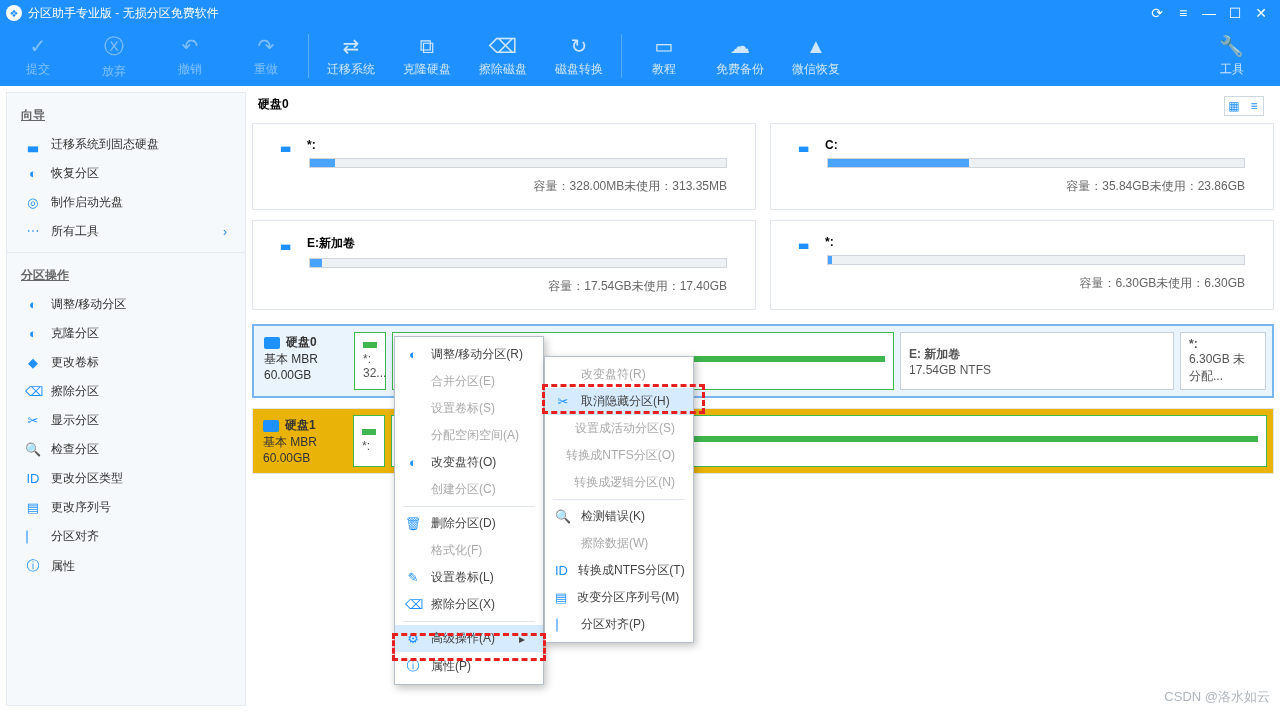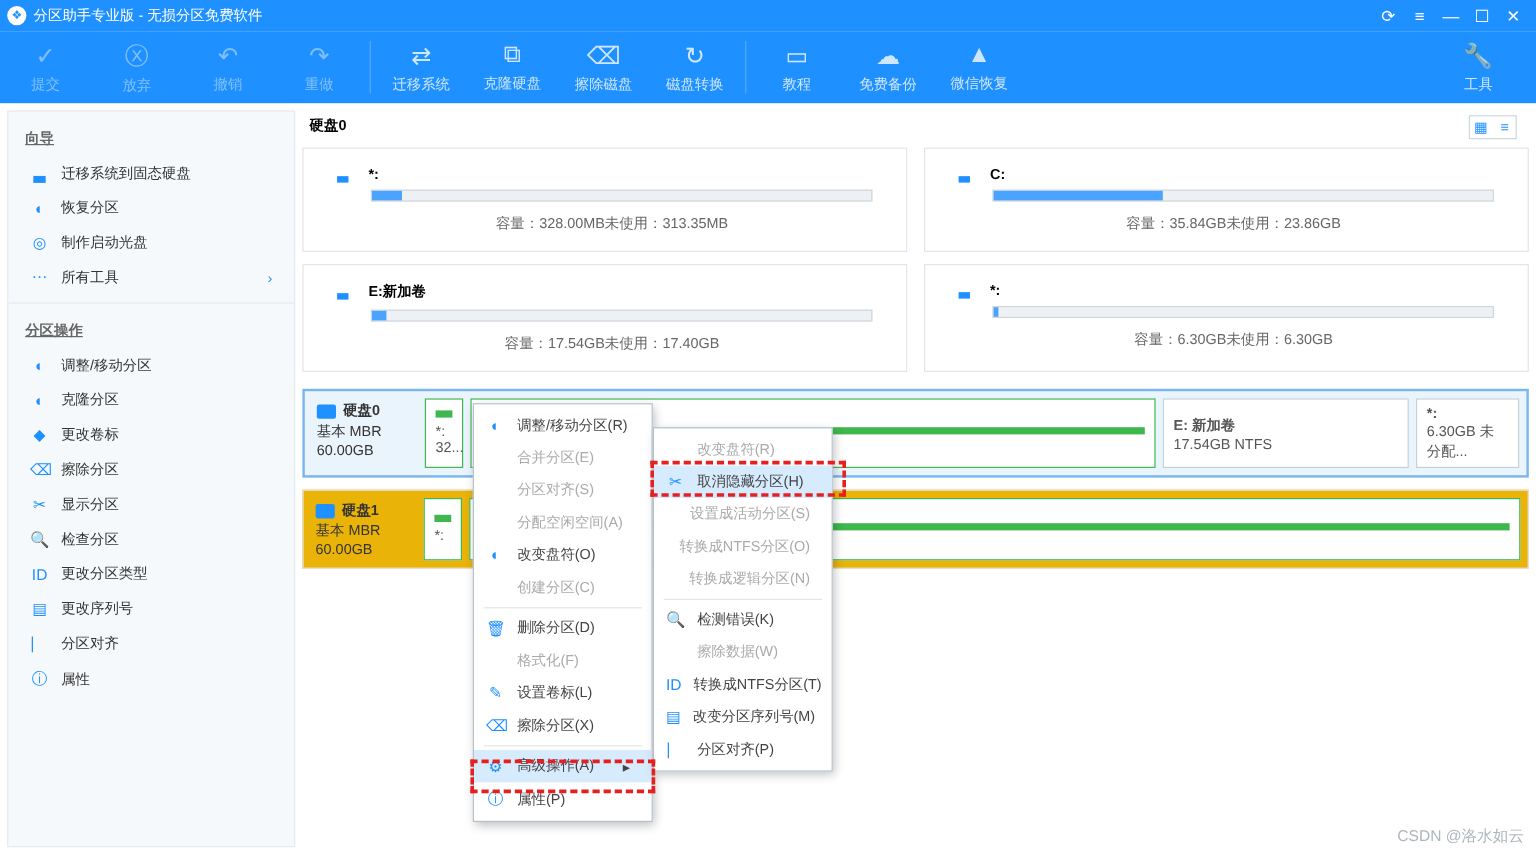--- a/index.html
+++ b/index.html
@@ -26,21 +26,21 @@
 .sitem .chev { color: #1e90ff; }
 
 .main { flex: 1; padding: 6px; overflow: hidden; position: relative; }
 .disk-label { font-weight: bold; padding: 4px 6px; }
 .cards { display: flex; gap: 14px; margin: 6px 0 10px; }
 .card { flex: 1; border: 1px solid #e0e6ec; padding: 14px 28px 14px 28px; background: #fff; }
 .card .cdrive { font-weight: bold; display:inline-block; margin-left: 6px;}
 .card .cicon { display:inline-block; width:20px; color:#1e90ff;}
 .card .bar { height: 10px; background: #eef1f4; border:1px solid #d0d6dc; margin: 6px 0 10px 28px; position:relative; }
 .card .bar .fill { position:absolute; left:0; top:0; bottom:0; background:#4aa3ff; }
-.card .crow { display:flex; justify-content: center; color:#666; margin-left:12px;}
+.card .crow { display:flex; justify-content: flex-end; color:#666; margin-left:12px;}
 
 .disk-row { border: 1px solid #e0e6ec; display: flex; margin-bottom: 10px; background:#eab308; }
 .disk-row.sel { border: 2px solid #7ab6ee; background:#eaf4fd;}
 .disk-head { width: 100px; padding: 8px 10px; font-size: 12px; color:#333;}
 .disk-head .dname{font-weight:bold; display:flex; align-items:center; gap:6px;}
 .disk-head .dicon{width:16px;height:12px;background:#1e90ff;border-radius:2px;display:inline-block;}
 .disk-bar { flex: 1; display: flex; padding: 6px 6px 6px 0; gap: 6px; align-items:stretch;}
 .partition { border: 1px solid #c6d0da; background: #fff; display:flex; flex-direction:column; justify-content:center; padding:4px 8px; font-size:11px; color:#555;}
 .partition.green { border-color:#3fb64e; }
 .partition.green .pstripe{background:#3fb64e;}
@@ -254,21 +254,21 @@
       </div>
       <div class="disk-bar">
         <div class="partition green" style="width:32px;">
             <div class="pstripe"></div>
             <div>*:</div>
             <div>32...</div>
           </div>
         <div class="partition green" style="flex:1;">
             <div class="pstripe"></div>
           </div>
-        <div class="partition" style="width:205px;">
+        <div class="partition" style="width:274px;">
             <div style="font-weight:bold">E: 新加卷</div>
             <div>17.54GB NTFS</div>
           </div>
         <div class="partition" style="width:86px;">
             <div style="font-weight:bold">*:</div>
             <div>6.30GB 未分配...</div>
           </div>
       </div>
     </div>
 
@@ -296,21 +296,21 @@
         <div class="mitem  ">
           <span class="micon">◐</span>
           <span>调整/移动分区(R)</span>
         </div>
         <div class="mitem disabled ">
           <span class="micon"></span>
           <span>合并分区(E)</span>
         </div>
         <div class="mitem disabled ">
           <span class="micon"></span>
-          <span>分区对齐(S)</span>
+          <span>设置卷标(S)</span>
         </div>
         <div class="mitem disabled ">
           <span class="micon"></span>
           <span>分配空闲空间(A)</span>
         </div>
         <div class="mitem  ">
           <span class="micon">◐</span>
           <span>改变盘符(O)</span>
         </div>
         <div class="mitem disabled ">

